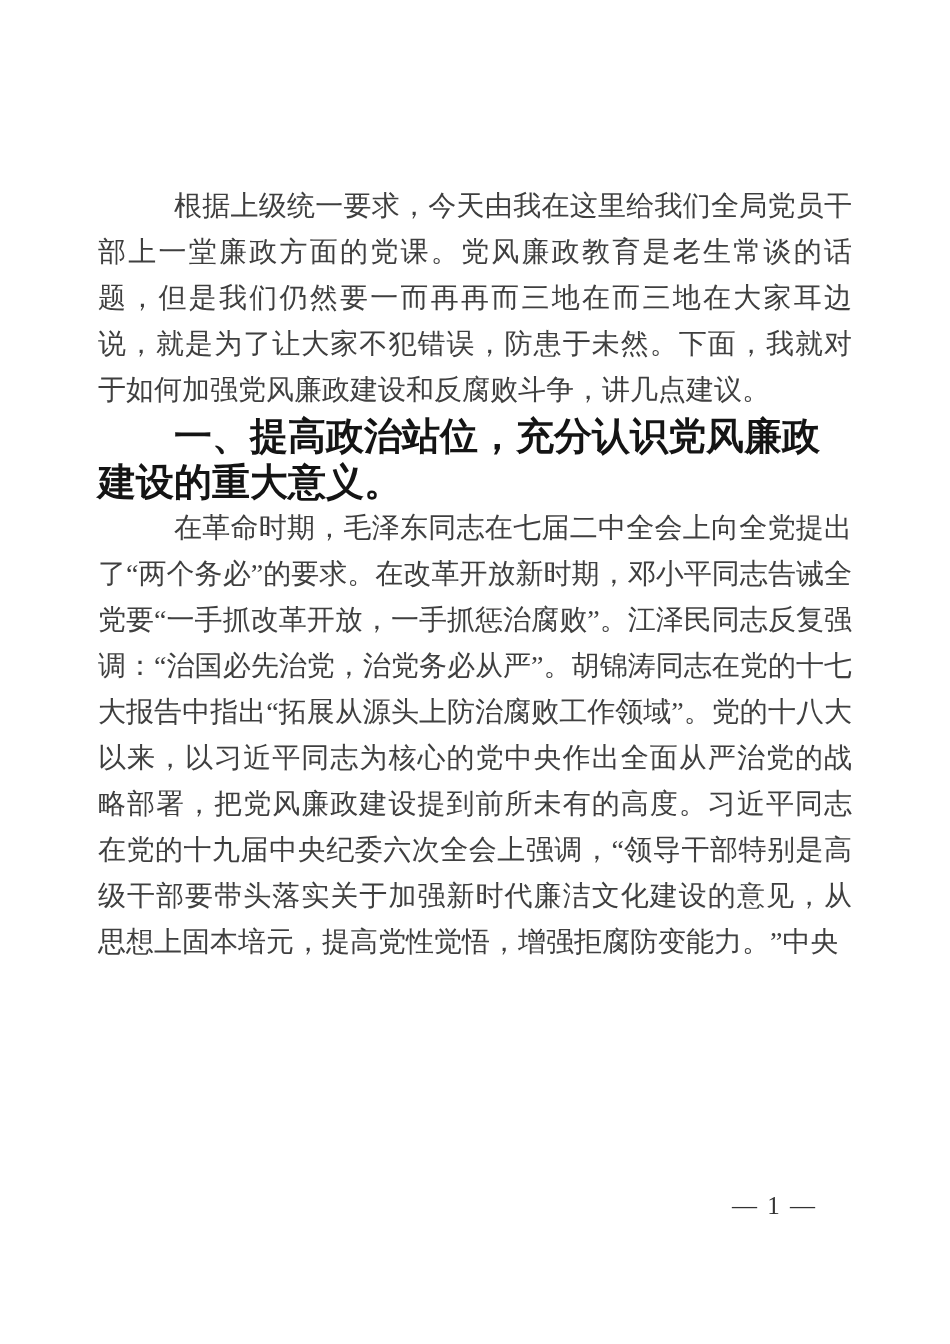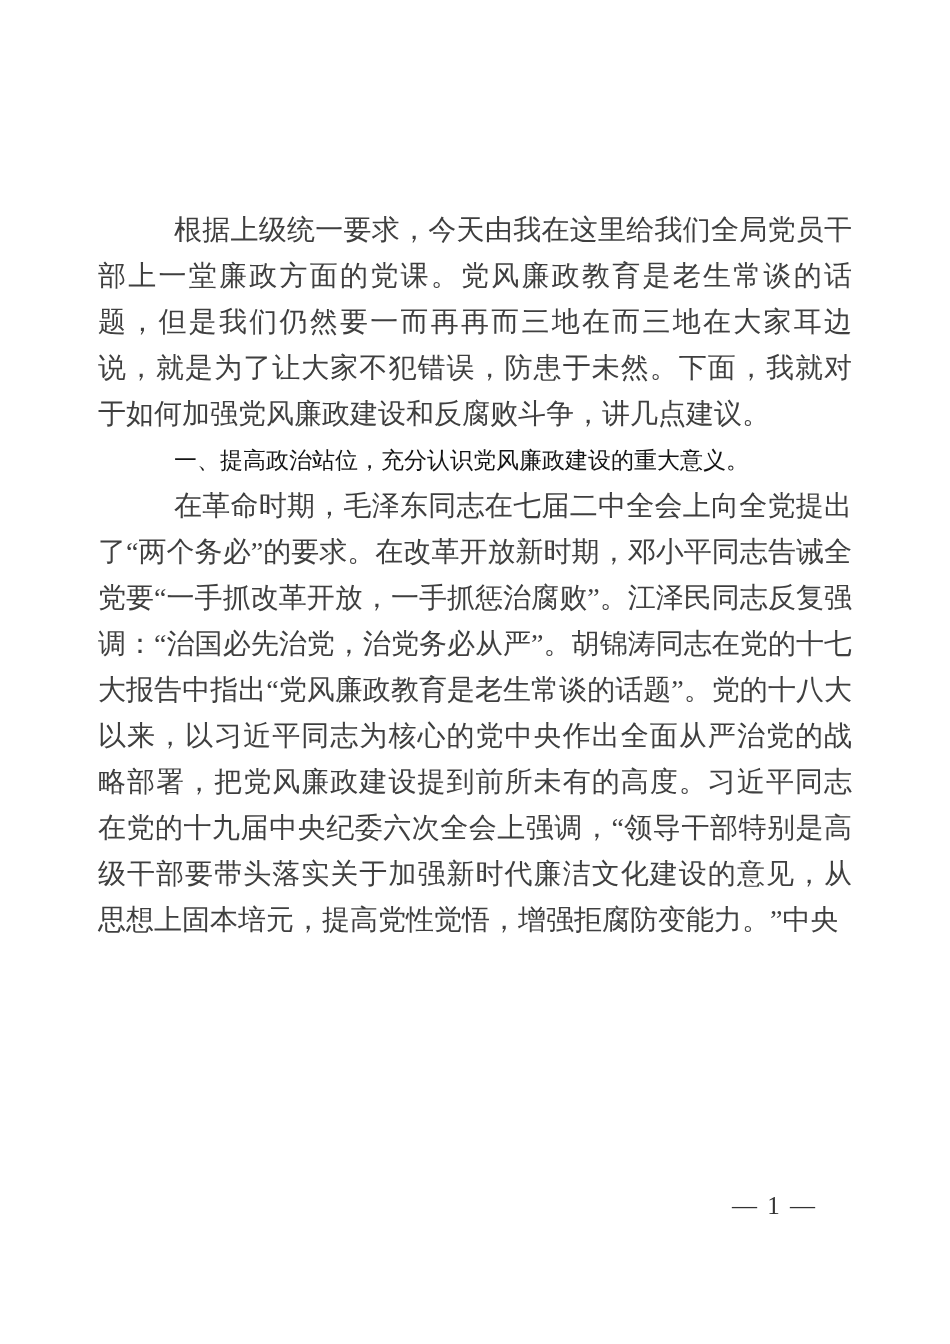--- a/index.html
+++ b/index.html
@@ -19,40 +19,39 @@
       height: 1344px;
       background: var(--page-bg);
       overflow: hidden;
       font-family: "Liberation Serif", serif;
     }
     .doc-content {
       position: absolute;
       left: 98px;
       top: 183px;
       width: 754px;
-      margin-top: 24px;
     }
     .body-para {
       margin: 0;
       font-size: 28px;
       line-height: 46px;
       color: var(--body-text);
       text-align: justify;
       text-justify: inter-ideograph;
       word-break: break-all;
       text-indent: 76px;
       font-weight: 400;
     }
     .section-heading {
       margin: 0;
-      font-size: 23px;
+      font-size: 38px;
       line-height: 46px;
       color: var(--heading-text);
       font-family: "Liberation Sans", sans-serif;
-      font-weight: 400;
+      font-weight: 700;
       text-indent: 76px;
       word-break: break-all;
       text-align: left;
     }
     .page-number {
       position: absolute;
       top: 1193px;
       right: 133px;
       font-size: 25px;
       line-height: 25px;
@@ -62,16 +61,16 @@
       white-space: nowrap;
     }
   </style>
 </head>
 <body>
 
 <div class="doc-page">
   <div class="doc-content">
     <p class="body-para">根据上级统一要求，今天由我在这里给我们全局党员干部上一堂廉政方面的党课。党风廉政教育是老生常谈的话题，但是我们仍然要一而再再而三地在而三地在大家耳边说，就是为了让大家不犯错误，防患于未然。下面，我就对于如何加强党风廉政建设和反腐败斗争，讲几点建议。</p>
     <h2 class="section-heading">一、提高政治站位，充分认识党风廉政建设的重大意义。</h2>
-    <p class="body-para">在革命时期，毛泽东同志在七届二中全会上向全党提出了“两个务必”的要求。在改革开放新时期，邓小平同志告诫全党要“一手抓改革开放，一手抓惩治腐败”。江泽民同志反复强调：“治国必先治党，治党务必从严”。胡锦涛同志在党的十七大报告中指出“党风廉政教育是老生常谈的话题”。党的十八大以来，以习近平同志为核心的党中央作出全面从严治党的战略部署，把党风廉政建设提到前所未有的高度。习近平同志在党的十九届中央纪委六次全会上强调，“领导干部特别是高级干部要带头落实关于加强新时代廉洁文化建设的意见，从思想上固本培元，提高党性觉悟，增强拒腐防变能力。”中央</p>
+    <p class="body-para">在革命时期，毛泽东同志在七届二中全会上向全党提出了“两个务必”的要求。在改革开放新时期，邓小平同志告诫全党要“一手抓改革开放，一手抓惩治腐败”。江泽民同志反复强调：“治国必先治党，治党务必从严”。胡锦涛同志在党的十七大报告中指出“拓展从源头上防治腐败工作领域”。党的十八大以来，以习近平同志为核心的党中央作出全面从严治党的战略部署，把党风廉政建设提到前所未有的高度。习近平同志在党的十九届中央纪委六次全会上强调，“领导干部特别是高级干部要带头落实关于加强新时代廉洁文化建设的意见，从思想上固本培元，提高党性觉悟，增强拒腐防变能力。”中央</p>
   </div>
   <div class="page-number">— 1 —</div>
 </div>
 
 </body></html>

